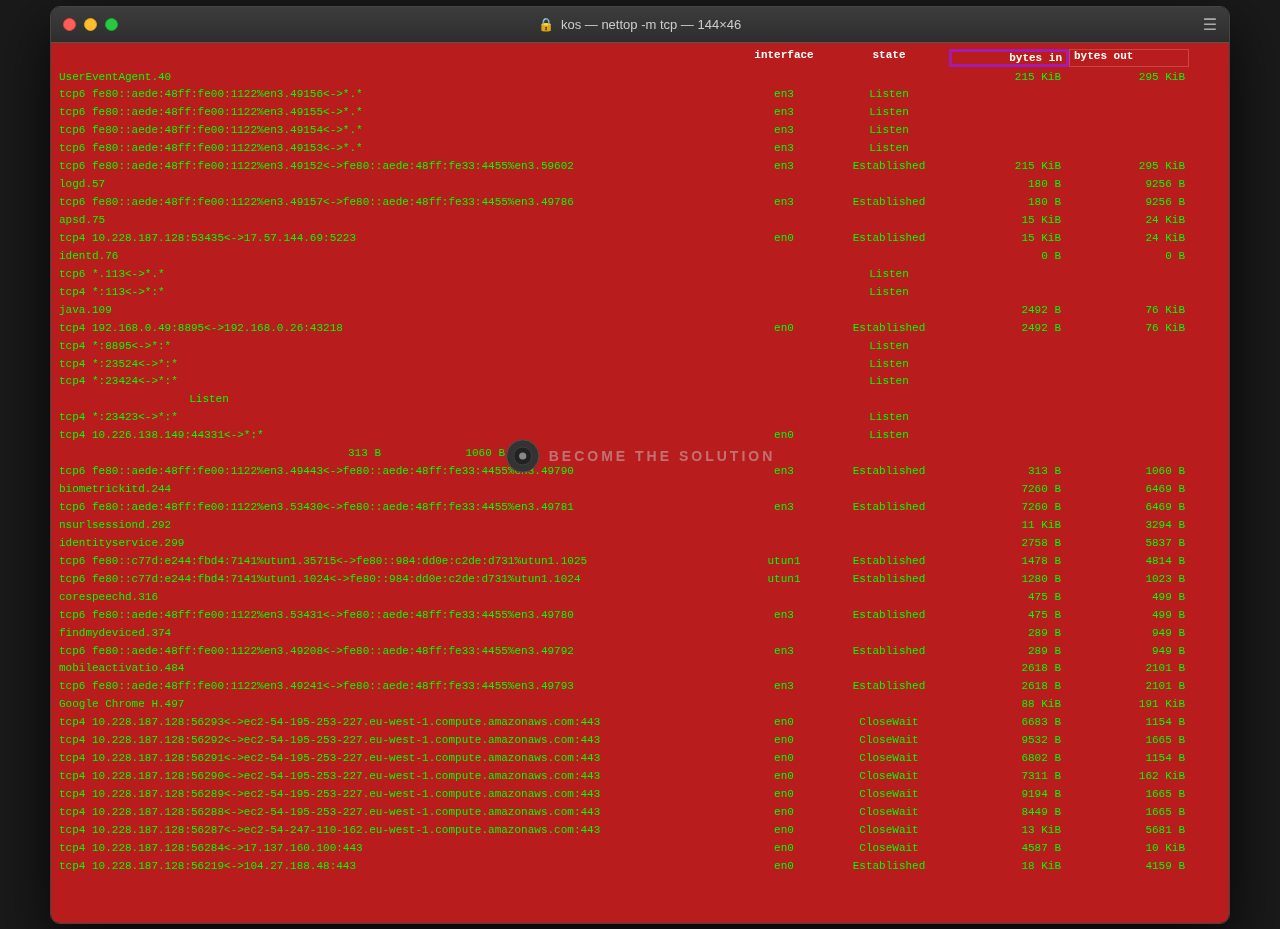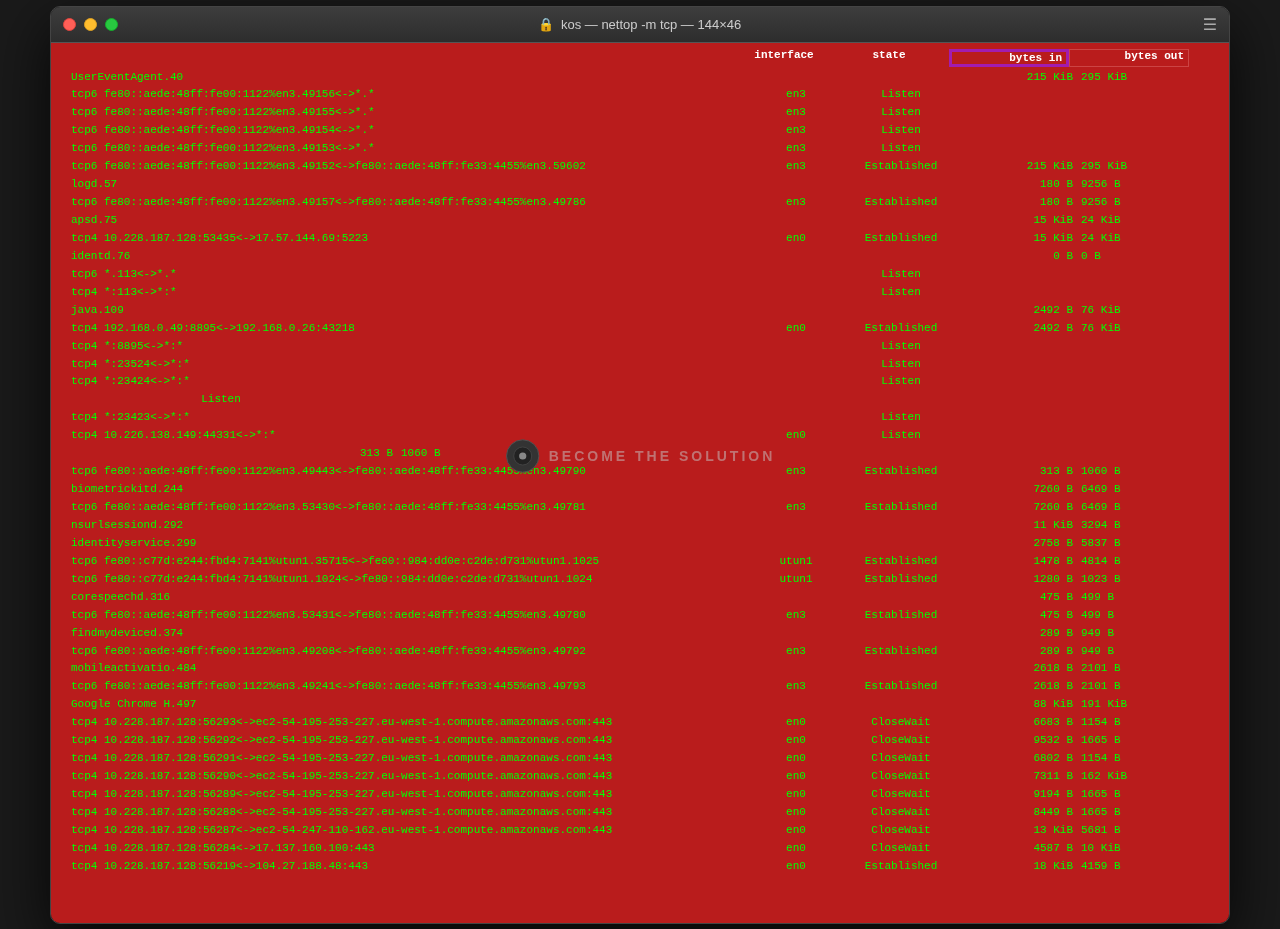--- a/index.html
+++ b/index.html
@@ -89,41 +89,41 @@
     .col-state { flex: 0 0 120px; text-align: center; }
     .col-bytes-in {
       flex: 0 0 120px;
       text-align: right;
       border: 3px solid #a21caf;
       padding: 0 4px;
       color: #fff;
     }
     .col-bytes-out {
       flex: 0 0 120px;
-      text-align: right;
+      text-align: left;
       border: 1px solid #cc4444;
       padding: 0 4px;
       color: #fff;
     }
 
     .data-row {
       display: flex;
-      padding: 1px 20px;
+      padding: 1px 8px;
       line-height: 1.45;
     }
 
     .data-row.connection {
       color: #00ff00;
     }
 
     .cell-process { flex: 0 0 680px; overflow: hidden; white-space: nowrap; }
     .cell-interface { flex: 0 0 90px; text-align: center; }
     .cell-state { flex: 0 0 120px; text-align: center; }
     .cell-bytes-in { flex: 0 0 120px; text-align: right; padding-right: 8px; }
-    .cell-bytes-out { flex: 0 0 120px; padding-right: 4px; }
+    .cell-bytes-out { flex: 0 0 120px; text-align: right; padding-right: 4px; }
 
     .terminal-container {
       position: relative;
     }
 
     .watermark-overlay {
       position: absolute;
       top: 47%;
       left: 50%;
       transform: translate(-50%, -50%);

